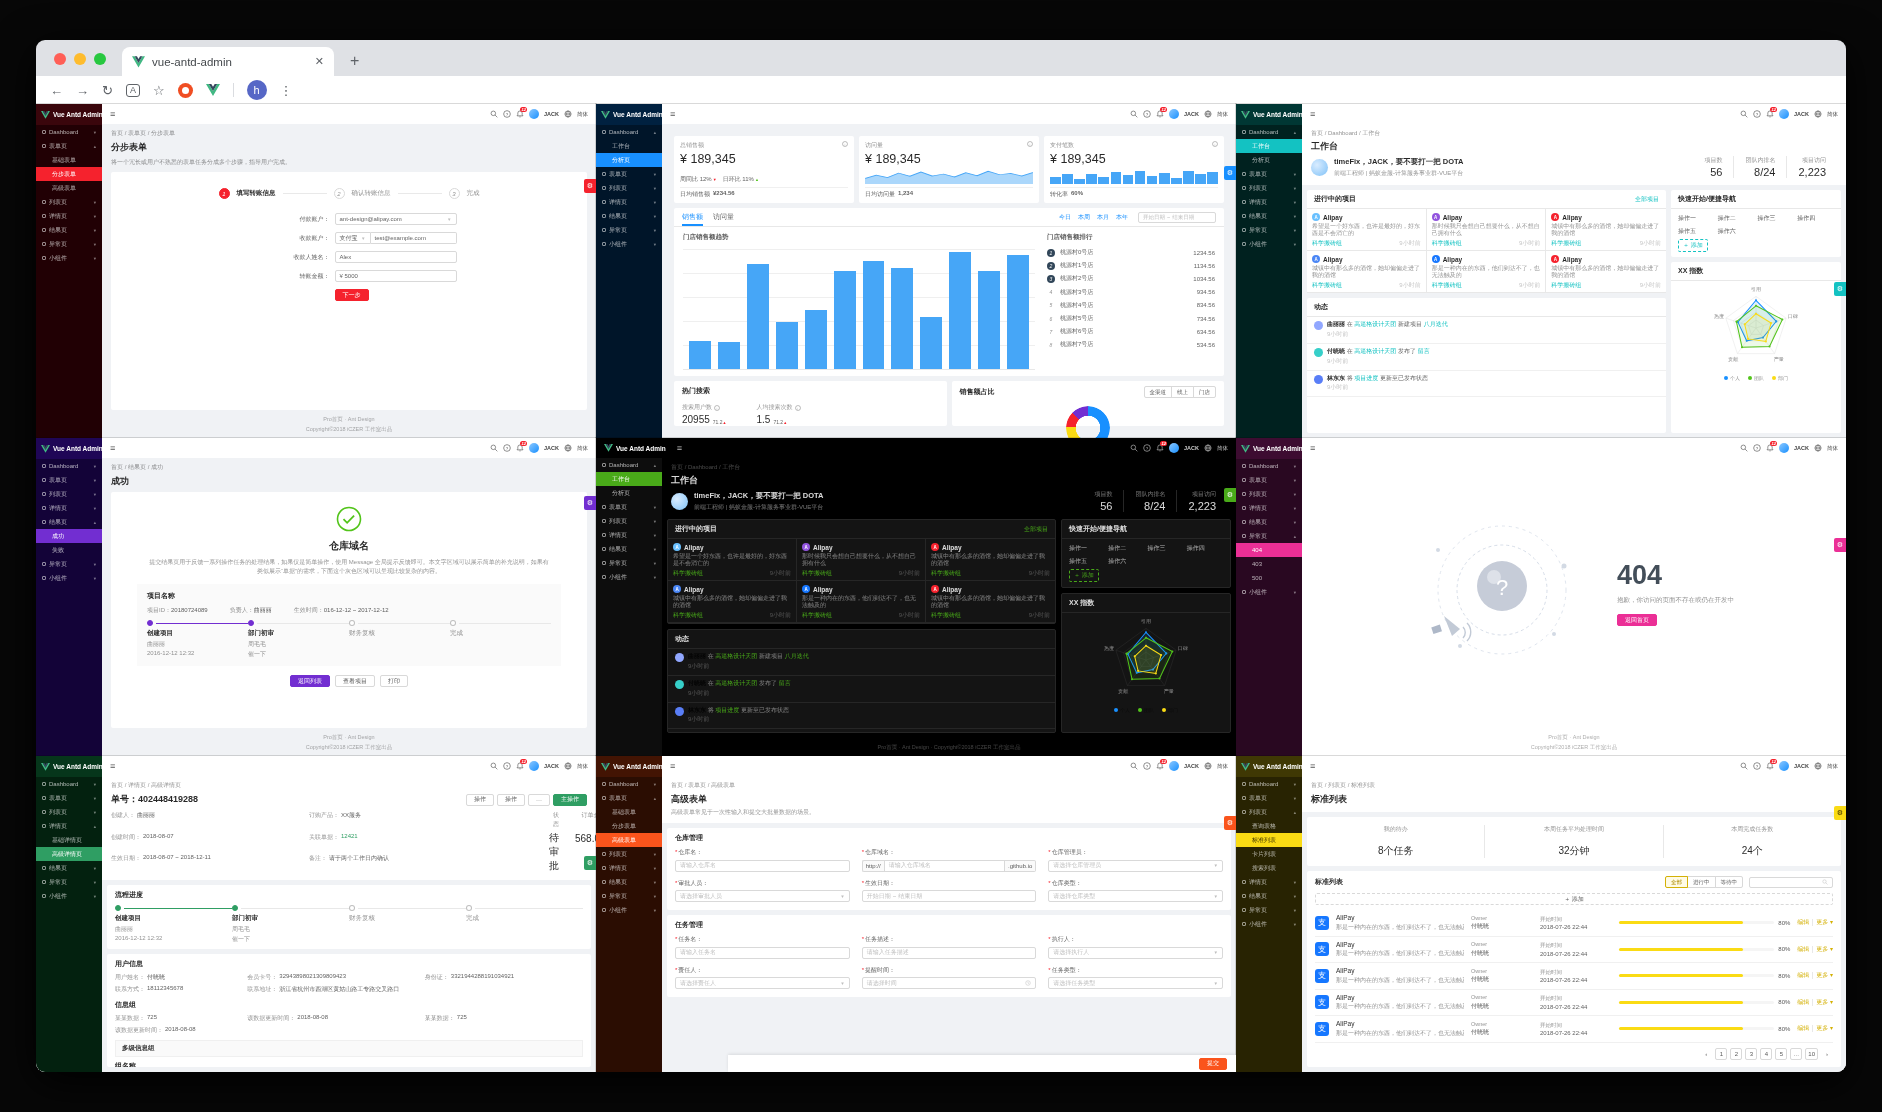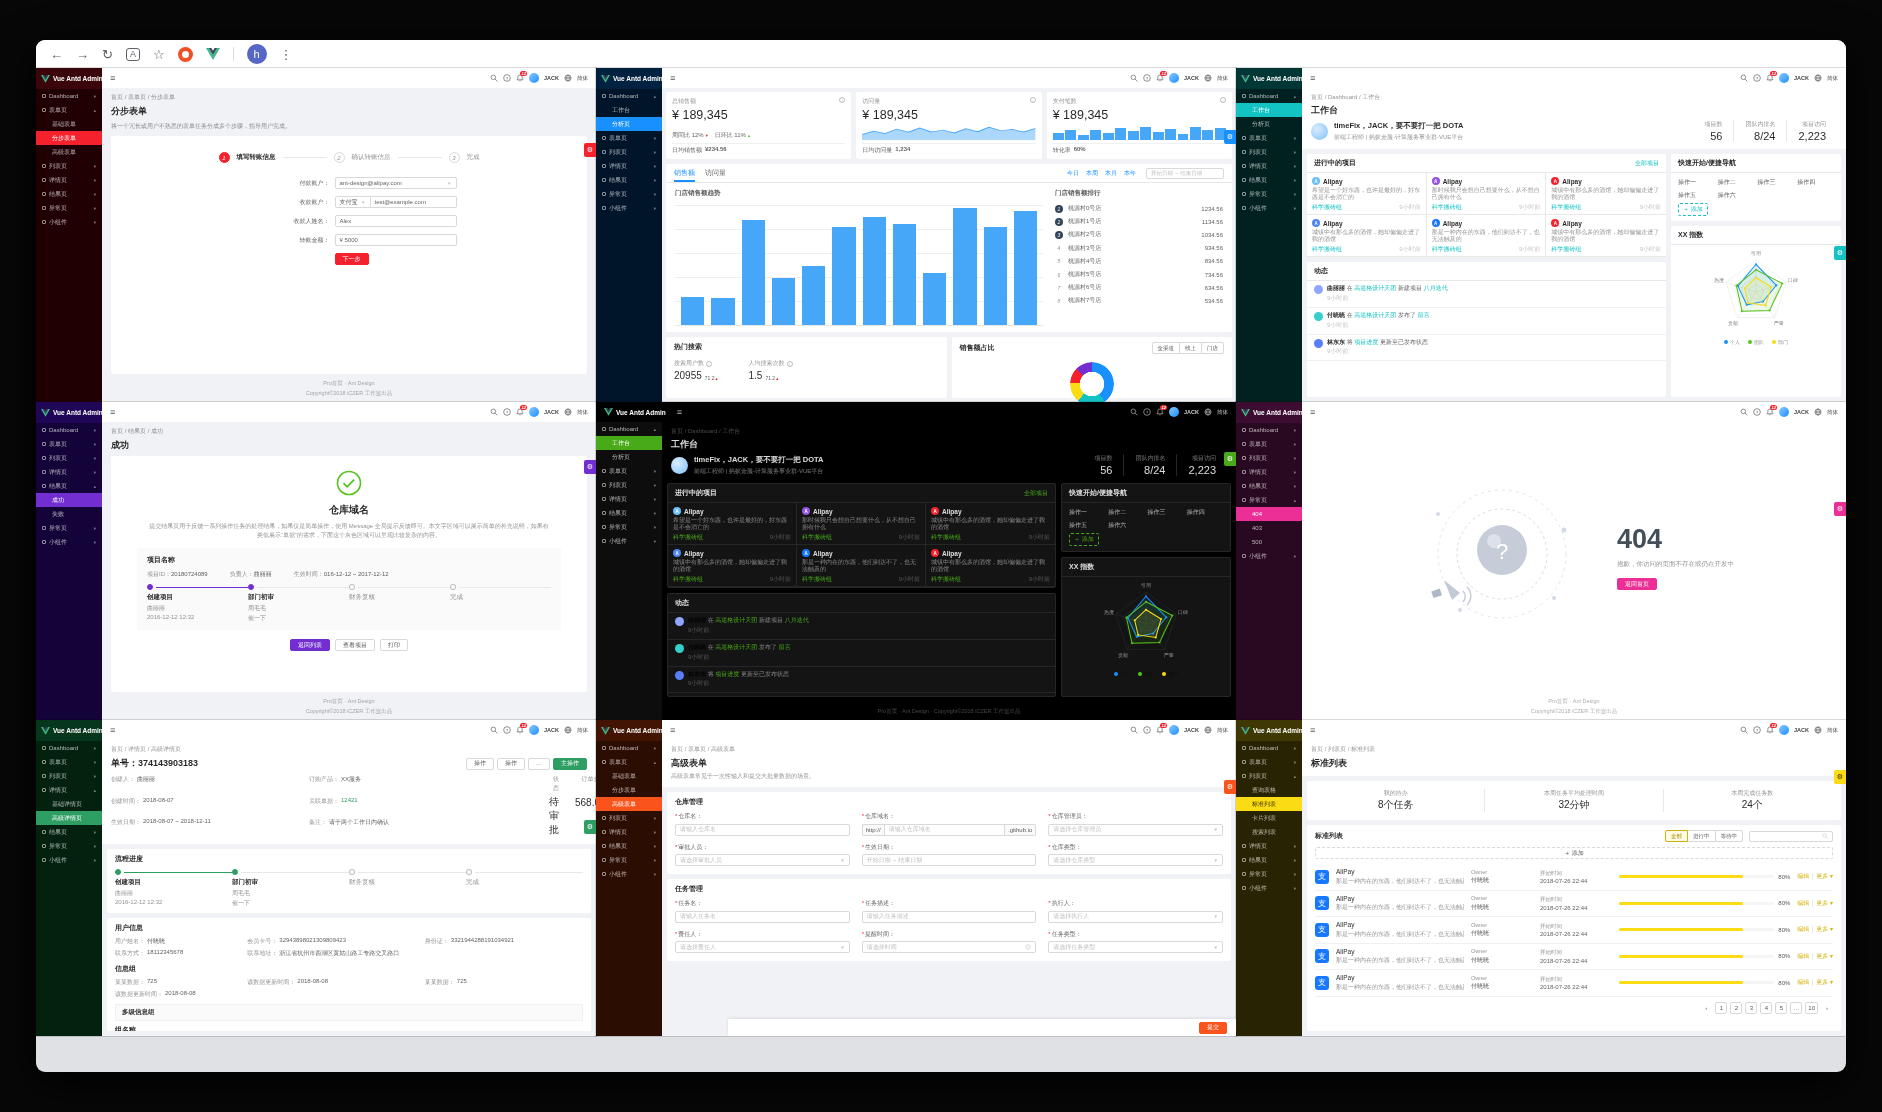--- a/index.html
+++ b/index.html
@@ -88,21 +88,21 @@
 .stp{flex:1;--stc:var(--ac)}
 .strow{display:flex;align-items:center;gap:3px;margin-bottom:3px}
 .sdot{width:6px;height:6px;border-radius:50%;border:1px solid #00000040;background:#fff;flex:none}
 .sln{flex:1;height:1px;background:#e8e8e8}
 .stp[data-state="done"] .sdot,.stp[data-state="cur"] .sdot{background:var(--stc);border-color:var(--stc)}
 .stp[data-state="done"] .sln{background:var(--stc)}
 .stl{font-size:6.5px;color:#000000d9;font-weight:600}
 .stp[data-state="wait"] .stl{color:#00000073;font-weight:400}
 .sts{color:#00000073;margin-top:1.5px}
 
-.pad{padding:4px;display:flex;flex-direction:column;gap:5px;flex:1;min-height:0}
+.pad{padding:12px;display:flex;flex-direction:column;gap:5px;flex:1;min-height:0}
 .srow{display:flex;gap:5px;flex:none}
 .scard{flex:1;background:#fff;border-radius:2px;padding:5px 6px 3px}
 .sctop{display:flex;justify-content:space-between;color:#00000073}
 .info{width:6px;height:6px;border:1px solid #00000040;border-radius:50%;display:grid;place-items:center;font-size:4px;color:#00000040;font-style:normal}
 .scval{font-size:12.5px;color:#000000d9;margin:2px 0}
 .sczone{height:16px;display:flex;align-items:flex-end;gap:6px;overflow:hidden}
 .tr{display:flex;align-items:center;gap:1px;color:#000000a6}
 .cu{color:#f5222d;font-size:4px}.cu.g{color:#52c41a}
 .divi{border-top:1px solid #f0f0f0;margin-top:3px;padding:2px 0 1px;display:flex;gap:3px;color:#000000a6}
 .minibars{display:flex;align-items:flex-end;gap:1.5px;width:100%;height:15px}
@@ -225,21 +225,21 @@
 .addon.rgt{border-left:none;border-radius:0 2px 2px 0}
 .grp{display:flex}
 .grp .inp{border-radius:0;flex:1;min-width:0}
 .sbar{position:absolute;left:66px;right:0;bottom:0;height:17px;background:#fff;box-shadow:0 -1px 3px #00000018;display:flex;align-items:center;justify-content:flex-end;padding:0 9px;z-index:5}
 
 .l9{padding:5px;display:flex;flex-direction:column;gap:5px;flex:1;min-height:0}
 .stcard{background:#fff;border-radius:2px;display:flex;padding:8px 0;flex:none}
 .stc{flex:1;text-align:center;border-right:1px solid #e8e8e8}
 .stc:last-child{border-right:none}
 .stc .l{color:#00000073}
-.stc .v{font-size:10px;color:#000000d9;margin-top:0}
+.stc .v{font-size:10px;color:#000000d9;margin-top:10px}
 .lcard{background:#fff;border-radius:2px;flex:1;display:flex;flex-direction:column;min-height:0;padding:5px 8px}
 .lhead{display:flex;align-items:center;flex:none}
 .fb{border:1px solid #d9d9d9;padding:1.5px 5px;font-size:5.5px;color:#595959;background:#fff;margin-left:-1px}
 .fb[data-active="true"]{color:#ad8b00;border-color:#d4b106;background:#fffbe6;position:relative;z-index:1}
 .fb:nth-child(1){border-radius:2px 0 0 2px}
 .fb:nth-child(3){border-radius:0 2px 2px 0}
 .lsearch{width:84px;margin-left:6px;height:11px}
 .ladd{border:1px dashed #d9d9d9;border-radius:2px;height:12px;display:flex;align-items:center;justify-content:center;color:#595959;margin:5px 0;flex:none}
 .lrow{display:flex;align-items:center;gap:7px;padding:4px 0;border-bottom:1px solid #f0f0f0;flex:none}
 .lico{width:14px;height:14px;border-radius:3px;background:#1677ff;color:#fff;display:grid;place-items:center;font-size:8px;flex:none;font-style:normal}
@@ -265,20 +265,36 @@
 .okbox{background:#fafafa;margin:8px 26px 0;padding:7px 10px;text-align:left}
 .okbt{font-size:7px;font-weight:700;color:#000000d9}
 .okmeta{display:flex;gap:22px;margin-top:5px;color:#000000a6}
 .okbtns{margin-top:9px;display:flex;justify-content:center;gap:5px}
 </style>
 </head>
 <body>
 
 <div class="win">
 
+  <div class="tabs">
+    <div class="lights">
+      <span class="lt" style="background:#ff5f57"></span>
+      <span class="lt" style="background:#febc2e"></span>
+      <span class="lt" style="background:#28c840"></span>
+    </div>
+    <div class="tab">
+      <svg class="tico" style="width:13px;height:12px" viewBox="0 0 24 21">
+          <path fill="#41b883" d="M0 0h4.8L12 12.4 19.2 0H24L12 20.8z"></path>
+          <path fill="#35495e" d="M4.8 0h4.3L12 5l2.9-5h4.3L12 12.4z"></path>
+        </svg>
+      <span class="tx">vue-antd-admin</span>
+      <span class="tclose">✕</span>
+    </div>
+    <span class="ntab">+</span>
+  </div>
 
   <div class="tbar">
     <span class="nav">←</span>
     <span class="nav">→</span>
     <span class="nav">↻</span>
     <span class="tric">A</span>
     <span class="star">☆</span>
     <span class="extdot">
         <i></i>
       </span>
@@ -1623,21 +1639,21 @@
             <svg class="hic" viewBox="0 0 12 12" fill="none" stroke="currentColor">
               <circle cx="6" cy="6" r="4.6"></circle>
               <ellipse cx="6" cy="6" rx="2" ry="4.6"></ellipse>
               <path d="M1.4 6h9.2"></path>
             </svg>
             <span class="hlg">简体</span>
           </div>
       <div class="dh">
         <div class="bc" style="padding:0">首页 / 详情页 / 高级详情页</div>
         <div class="dtit">
-          <span class="t">单号：374143903183</span>
+          <span class="t">单号：402448419288</span>
           <span class="btn">操作</span>
           <span class="btn">操作</span>
           <span class="btn">···</span>
           <span class="btn pri">主操作</span>
         </div>
         <div class="dmr">
           <div class="dmeta">
                 <div class="dm">
                   <span class="ml">创建人：</span>
                   <span class="mv">曲丽丽</span>

